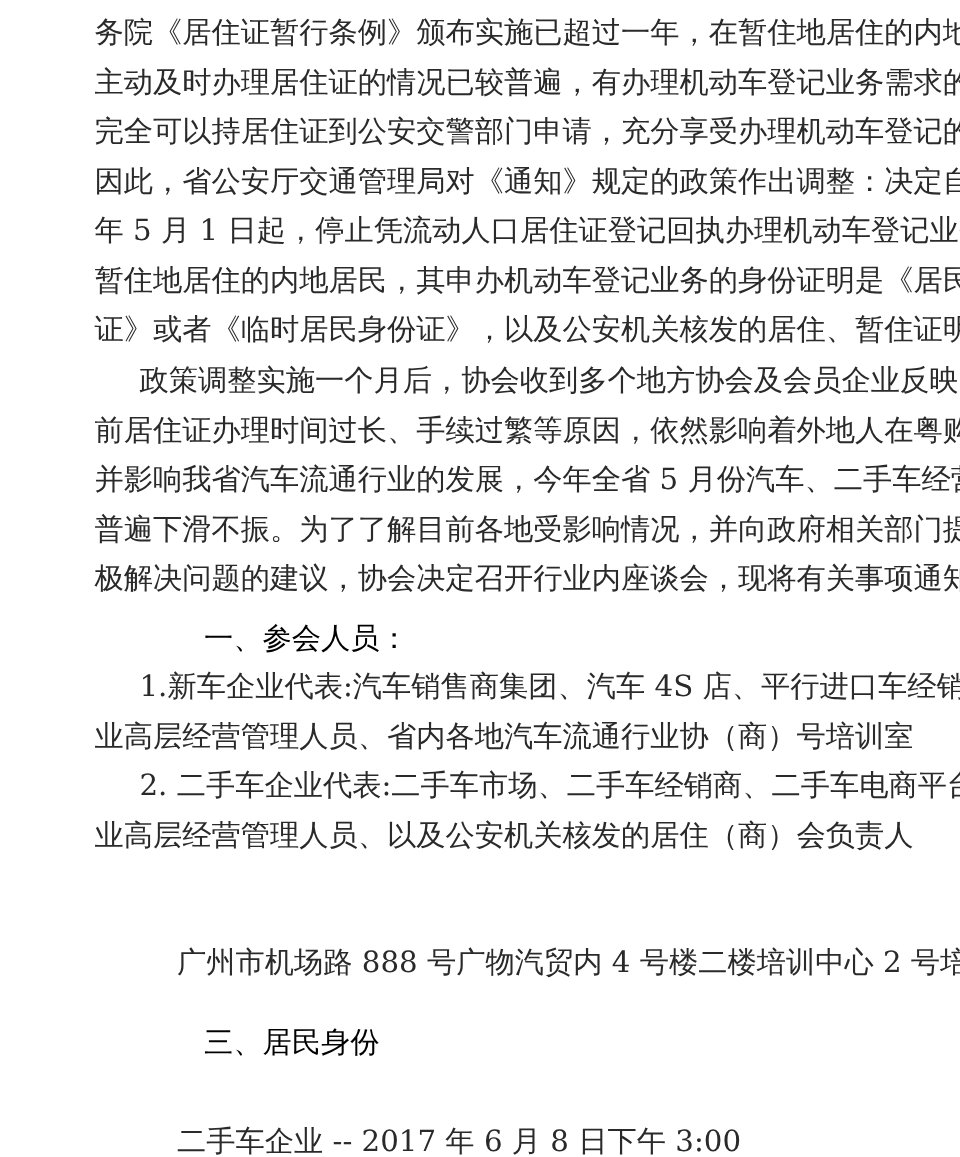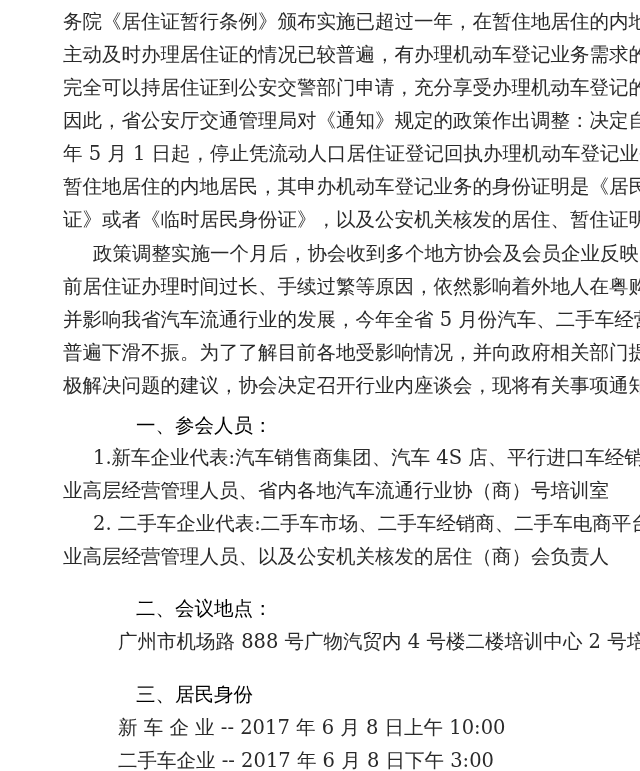--- a/index.html
+++ b/index.html
@@ -48,20 +48,18 @@
   <div class="line" style="top:308px">并影响我省汽车流通行业的发展，今年全省 5 月份汽车、二手车经营情况</div>
   <div class="line" style="top:341px">普遍下滑不振。为了了解目前各地受影响情况，并向政府相关部门提出积</div>
   <div class="line" style="top:374px">极解决问题的建议，协会决定召开行业内座谈会，现将有关事项通知如下：</div>
 
   <div class="heading" style="top:414px">一、参会人员：</div>
   <div class="line indent" style="top:446px">1.新车企业代表:汽车销售商集团、汽车 4S 店、平行进口车经销商等企</div>
   <div class="line last" style="top:479px">业高层经营管理人员、省内各地汽车流通行业协（商）号培训室</div>
   <div class="line indent" style="top:512px">2. 二手车企业代表:二手车市场、二手车经销商、二手车电商平台等企</div>
   <div class="line last" style="top:545px">业高层经营管理人员、以及公安机关核发的居住（商）会负责人</div>
 
-  <div class="heading" style="top:597px">二、会议地点：</div>
   <div class="sub" style="top:630px">广州市机场路 888 号广物汽贸内 4 号楼二楼培训中心 2 号培训室</div>
 
   <div class="heading" style="top:683px">三、居民身份</div>
-  <div class="sub" style="top:716px">新 车 企 业 -- 2017 年 6 月 8 日上午 10:00</div>
   <div class="sub" style="top:749px">二手车企业 -- 2017 年 6 月 8 日下午 3:00</div>
 
 </div>
 
 </body></html>

